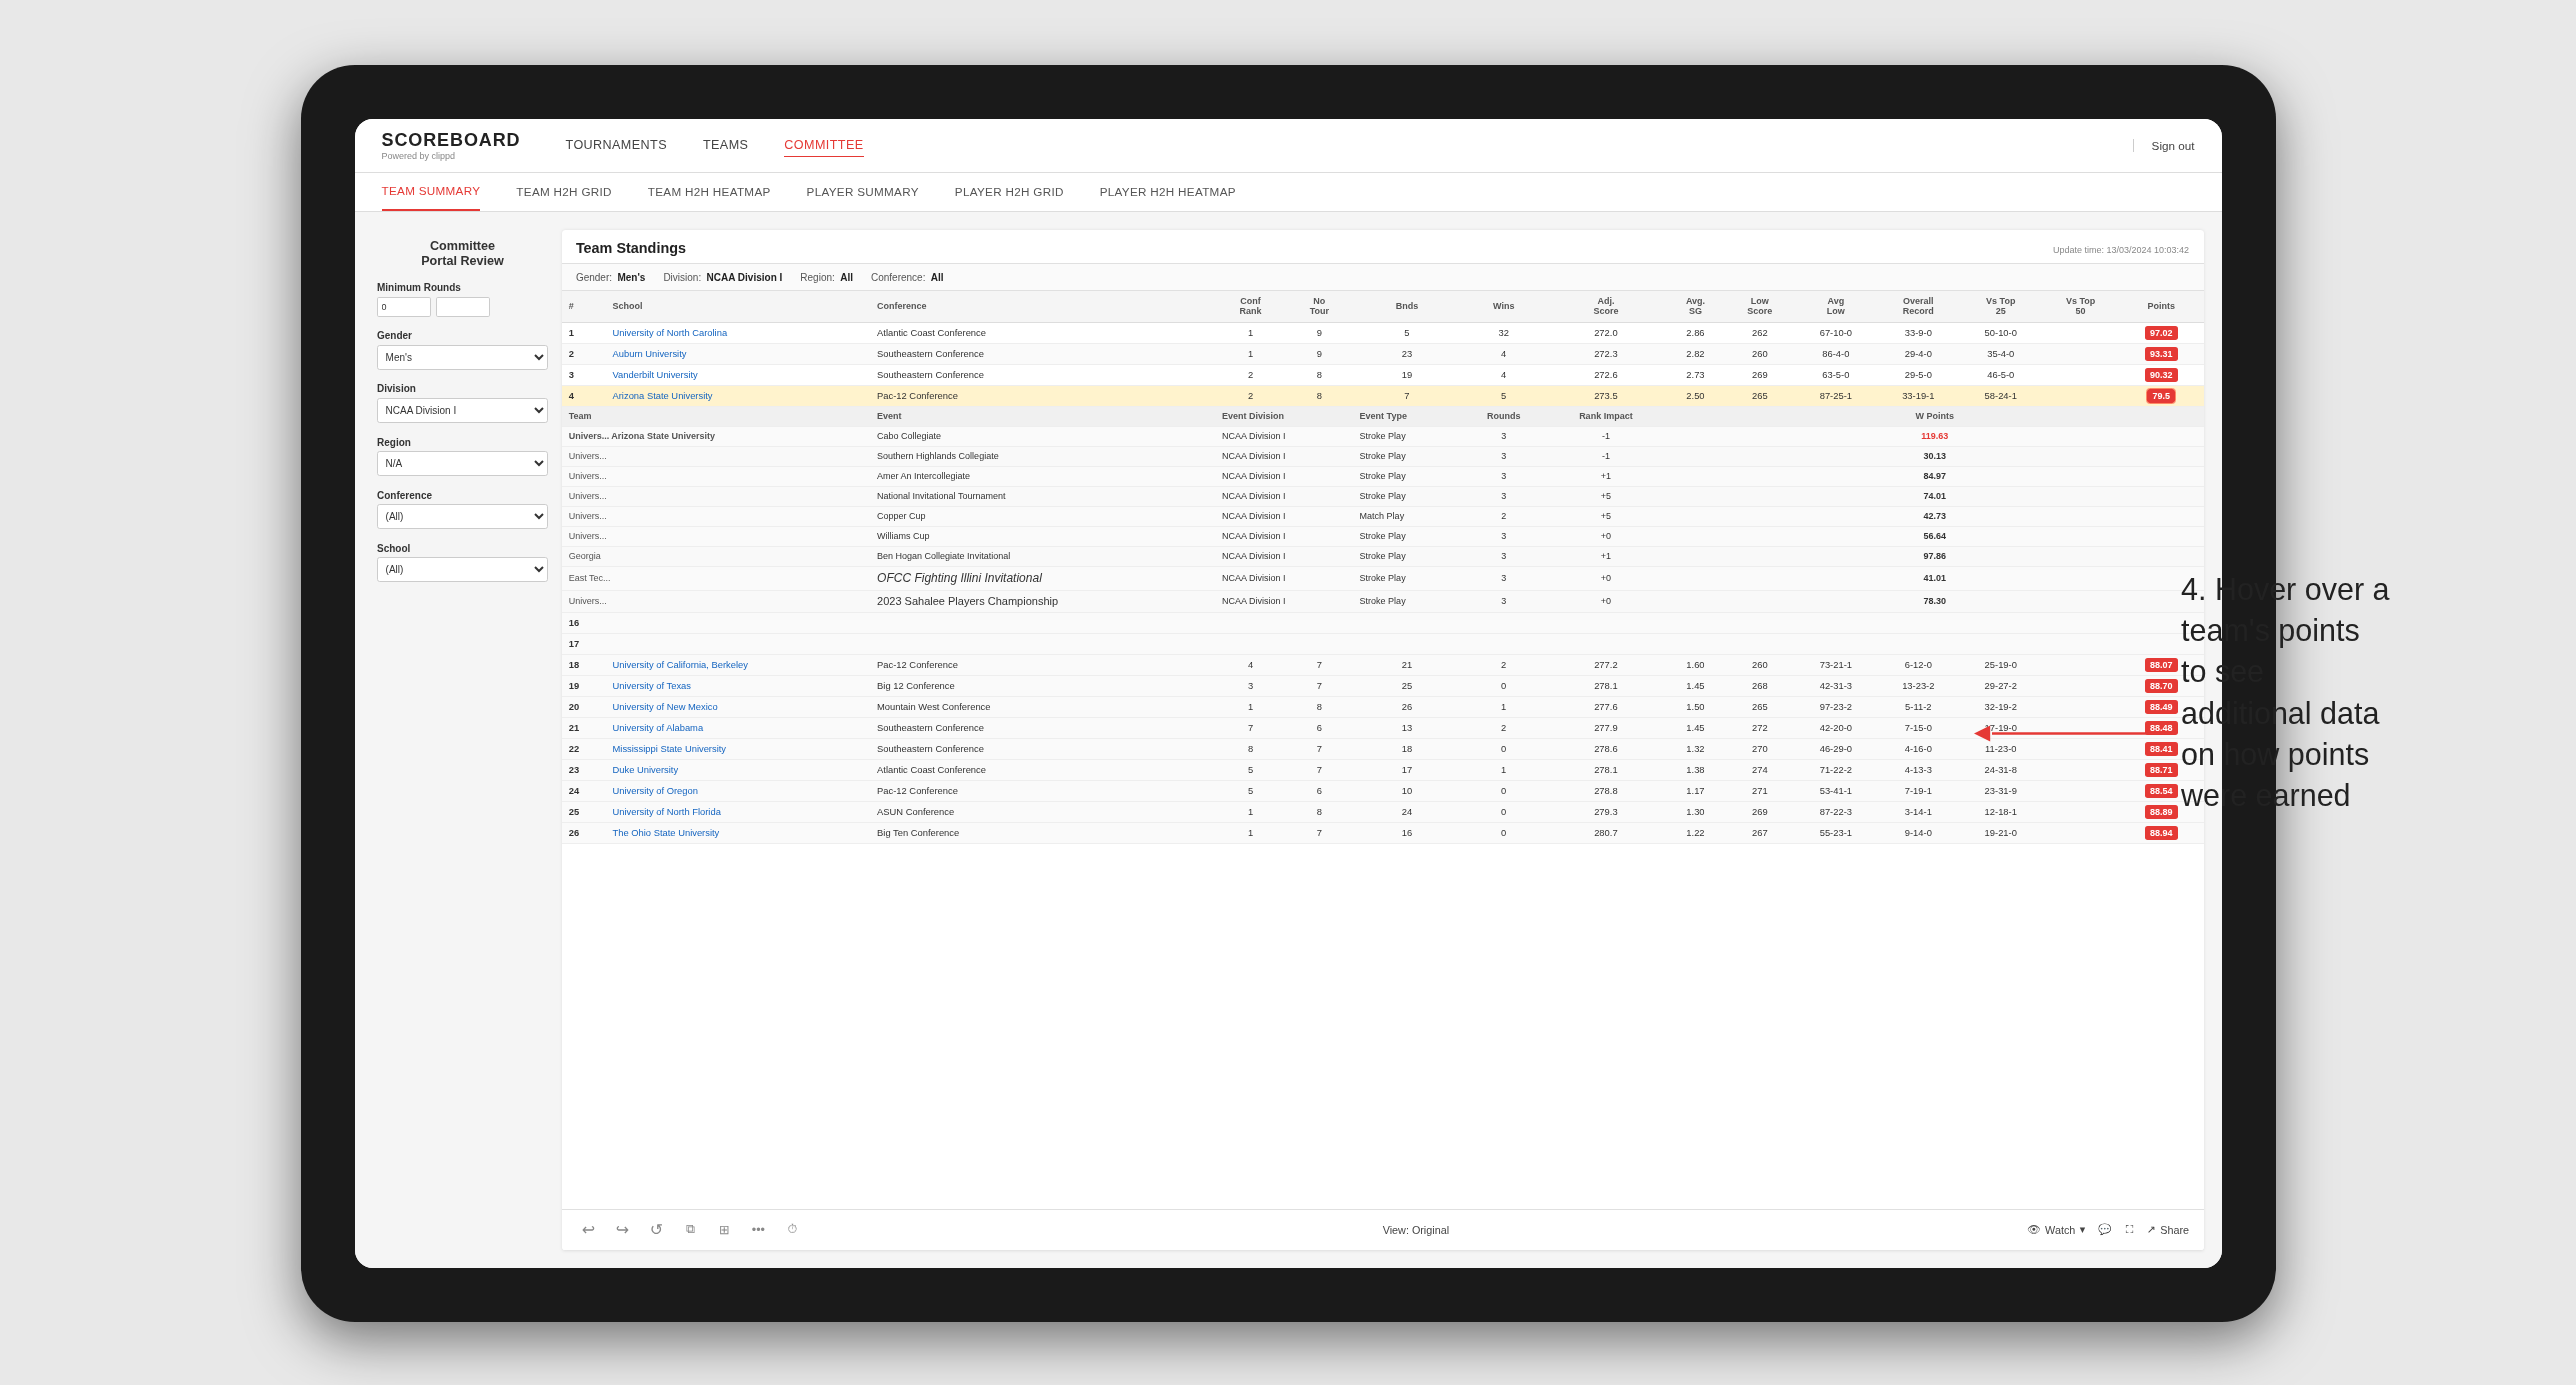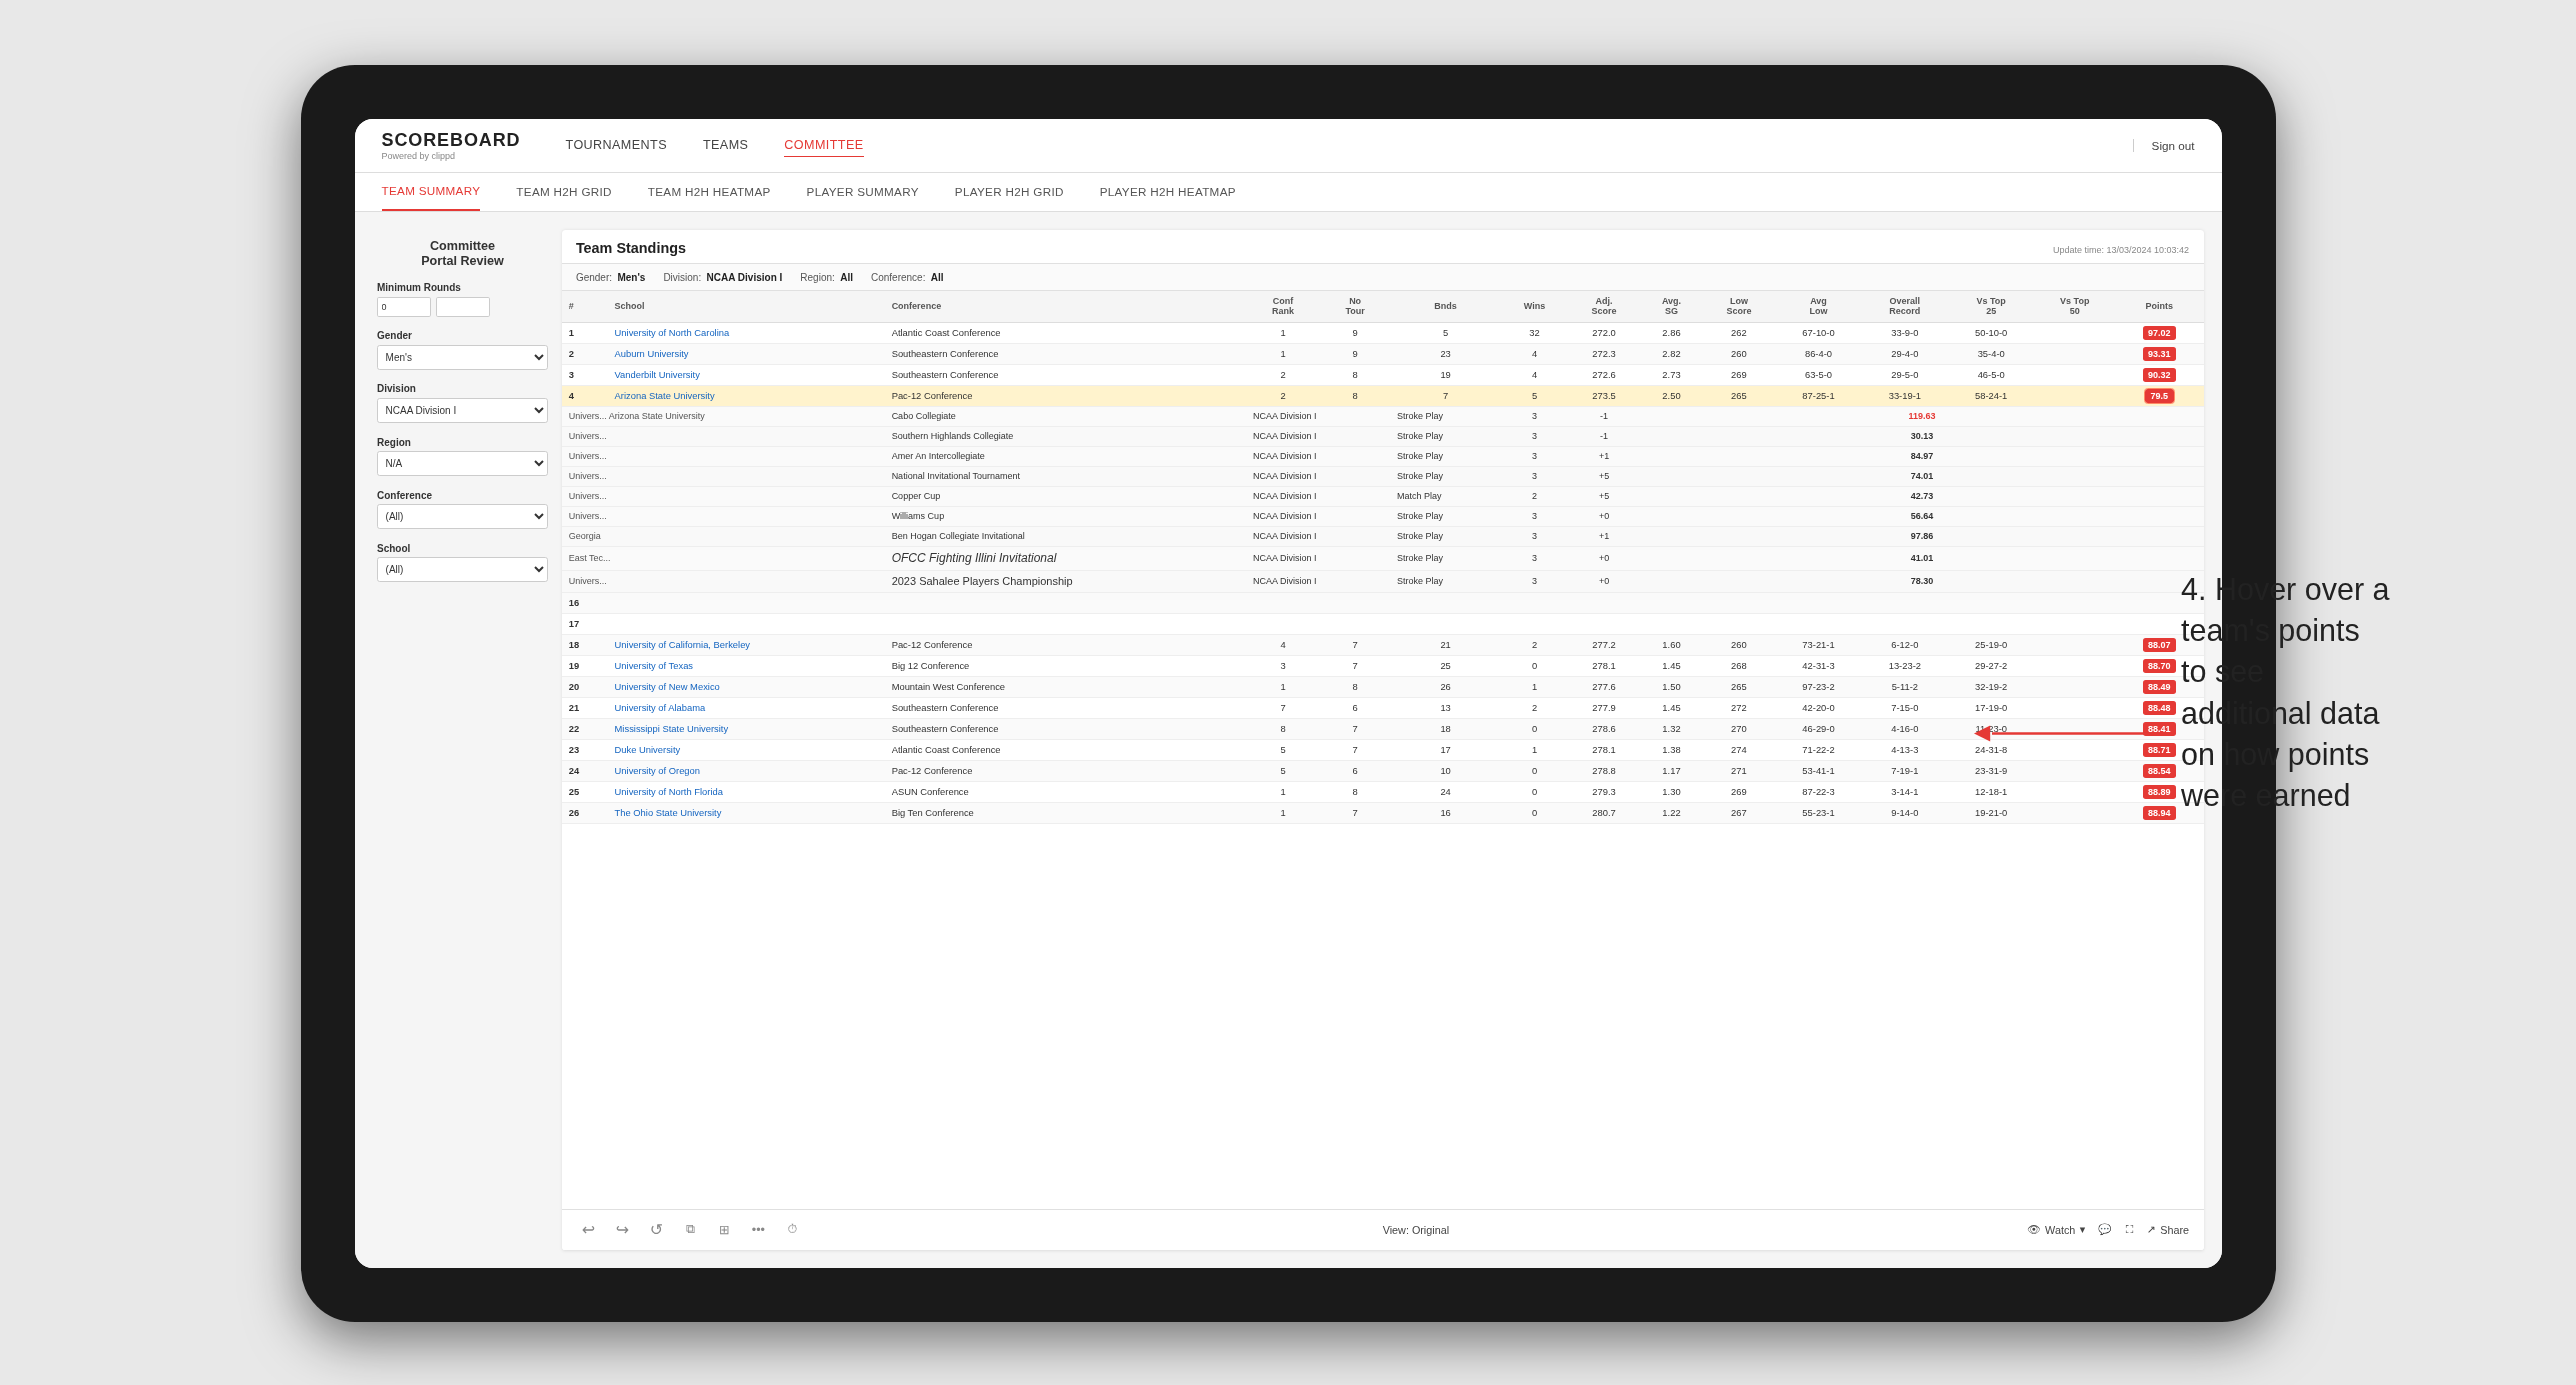--- a/index.html
+++ b/index.html
@@ -598,23 +598,32 @@
                 <td class="center">273.5</td>
                 <td class="center">2.50</td>
                 <td class="center">265</td>
                 <td class="center">87-25-1</td>
                 <td class="center">33-19-1</td>
                 <td class="center">58-24-1</td>
                 <td class="center"></td>
                 <td class="center"><span class="points-badge" style="background:#e53935;outline:1.8px solid #ff8a65;">79.5</span></td>
               </tr>
 
+              <tr class="sub-row" style="background:#f0f0f0;">
+                <td colspan="2" style="font-weight:700;font-size:9px;color:#555;padding:3.6px 7.2px;">Team</td>
+                <td style="font-weight:700;font-size:9px;color:#555;">Event</td>
+                <td colspan="2" style="font-weight:700;font-size:9px;color:#555;">Event Division</td>
+                <td style="font-weight:700;font-size:9px;color:#555;">Event Type</td>
+                <td class="center" style="font-weight:700;font-size:9px;color:#555;">Rounds</td>
+                <td class="center" style="font-weight:700;font-size:9px;color:#555;">Rank Impact</td>
+                <td class="center" colspan="7" style="font-weight:700;font-size:9px;color:#555;">W Points</td>
+              </tr>
 
               <tr class="sub-row" style="background:#fafafa;">
-                <td colspan="2" style="font-size:9px;color:#555;padding:2.7px 7.2px;">Univers... Arizona State University</td>
+                <td colspan="2" style="font-size:9px;color:#555;padding:2.7px 7.2px;font-weight:bold;">Univers... Arizona State University</td>
                 <td style="font-size:9px;">Cabo Collegiate</td>
                 <td colspan="2" style="font-size:9px;">NCAA Division I</td>
                 <td style="font-size:9px;">Stroke Play</td>
                 <td class="center" style="font-size:9px;">3</td>
                 <td class="center" style="font-size:9px;">-1</td>
                 <td class="center" colspan="7" style="font-size:9px;font-weight:700;color:#e53935;">119.63</td>
               </tr>
               <tr class="sub-row">
                 <td colspan="2" style="font-size:9px;color:#555;padding:2.7px 7.2px;">Univers...</td>
                 <td style="font-size:9px;">Southern Highlands Collegiate</td>

